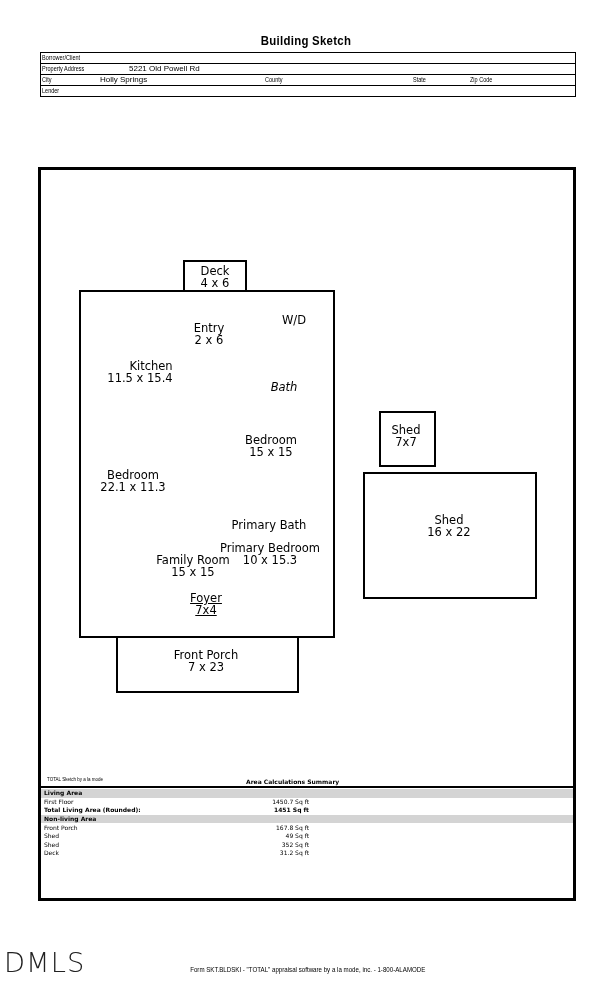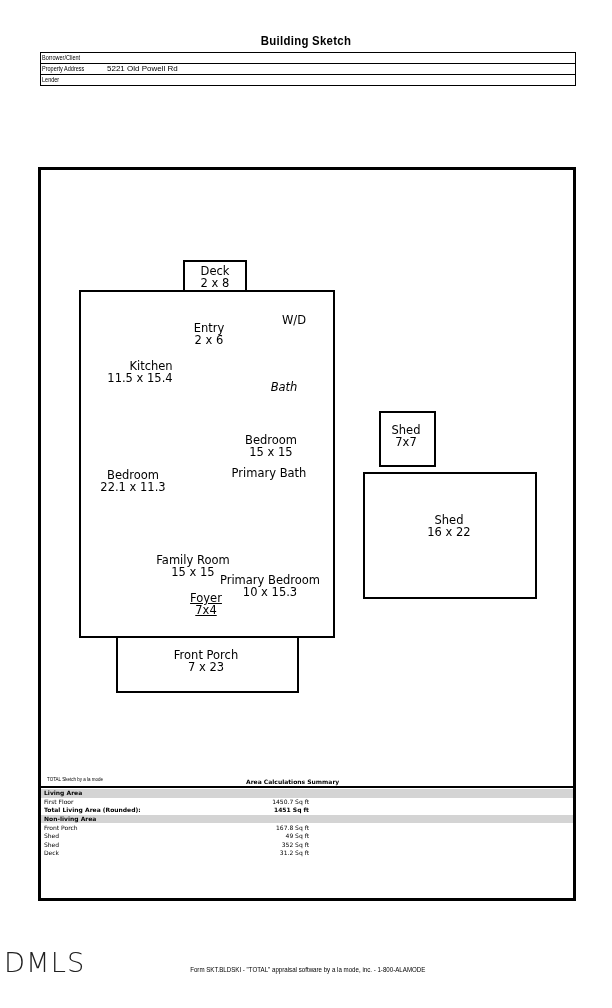--- a/index.html
+++ b/index.html
@@ -37,38 +37,45 @@
 
 <div class="abs title">Building Sketch</div>
 
 <div class="abs info-table">
   <div class="info-row">
     <span class="lbl">Borrower/Client</span>
     <span class="val" style="left:60px;"></span>
   </div>
   <div class="info-row">
     <span class="lbl">Property Address</span>
-    <span class="val" style="left:50px;padding-left:16px;">5221 Old Powell Rd</span>
+    <span class="val" style="left:72px;padding-left:16px;">5221 Old Powell Rd</span>
+  </div>
+  <div class="info-row">
+    <span class="lbl">City</span>
+    <span class="val" style="left:59px;">Holly Springs</span>
+    <span class="lbl" style="left:224px;">County</span>
+    <span class="lbl" style="left:372px;">State</span>
+    <span class="lbl" style="left:429px;">Zip Code</span>
   </div>
   <div class="info-row">
     <span class="lbl">Lender</span>
   </div>
 </div>
 
 <div class="abs frame"></div>
 
 <div class="box" style="left:183px; top:260px; width:64px; height:32px;"></div>
 <div class="box" style="left:79px; top:290px; width:256px; height:348px;"></div>
 <div class="box" style="left:116px; top:636px; width:183px; height:57px;"></div>
 <div class="box" style="left:379px; top:411px; width:57px; height:56px;"></div>
 <div class="box" style="left:363px; top:472px; width:174px; height:127px;"></div>
 
 <div class="lbl-room" style="left:215px; top:265px;">
   <div>Deck</div>
-  <div>2 x 8</div>
+  <div>4 x 6</div>
 </div>
 <div class="lbl-room" style="left:209px; top:322px;text-align:center;">
   <div>Entry</div>
   <div>2 x 6</div>
 </div>
 <div class="lbl-room" style="left:294px; top:314px;">
   <div>W/D</div>
 </div>
 <div class="lbl-room" style="left:140px; top:360px;text-align:right;">
   <div>Kitchen</div>
@@ -78,24 +85,24 @@
   <div>Bath</div>
 </div>
 <div class="lbl-room" style="left:271px; top:434px;">
   <div>Bedroom</div>
   <div>15 x 15</div>
 </div>
 <div class="lbl-room" style="left:133px; top:469px;">
   <div>Bedroom</div>
   <div>22.1 x 11.3</div>
 </div>
-<div class="lbl-room" style="left:263px; top:467px;padding-left:12px;">
+<div class="lbl-room" style="left:263px; top:519px;padding-left:12px;">
   <div>Primary Bath</div>
 </div>
-<div class="lbl-room" style="left:270px; top:542px;margin-top:32px;">
+<div class="lbl-room" style="left:270px; top:542px;">
   <div>Primary Bedroom</div>
   <div>10 x 15.3</div>
 </div>
 <div class="lbl-room" style="left:145px; top:554px;margin-left:48px;">
   <div>Family Room</div>
   <div>15 x 15</div>
 </div>
 <div class="lbl-room" style="left:206px; top:592px;text-decoration:underline;">
   <div>Foyer</div>
   <div>7x4</div>

